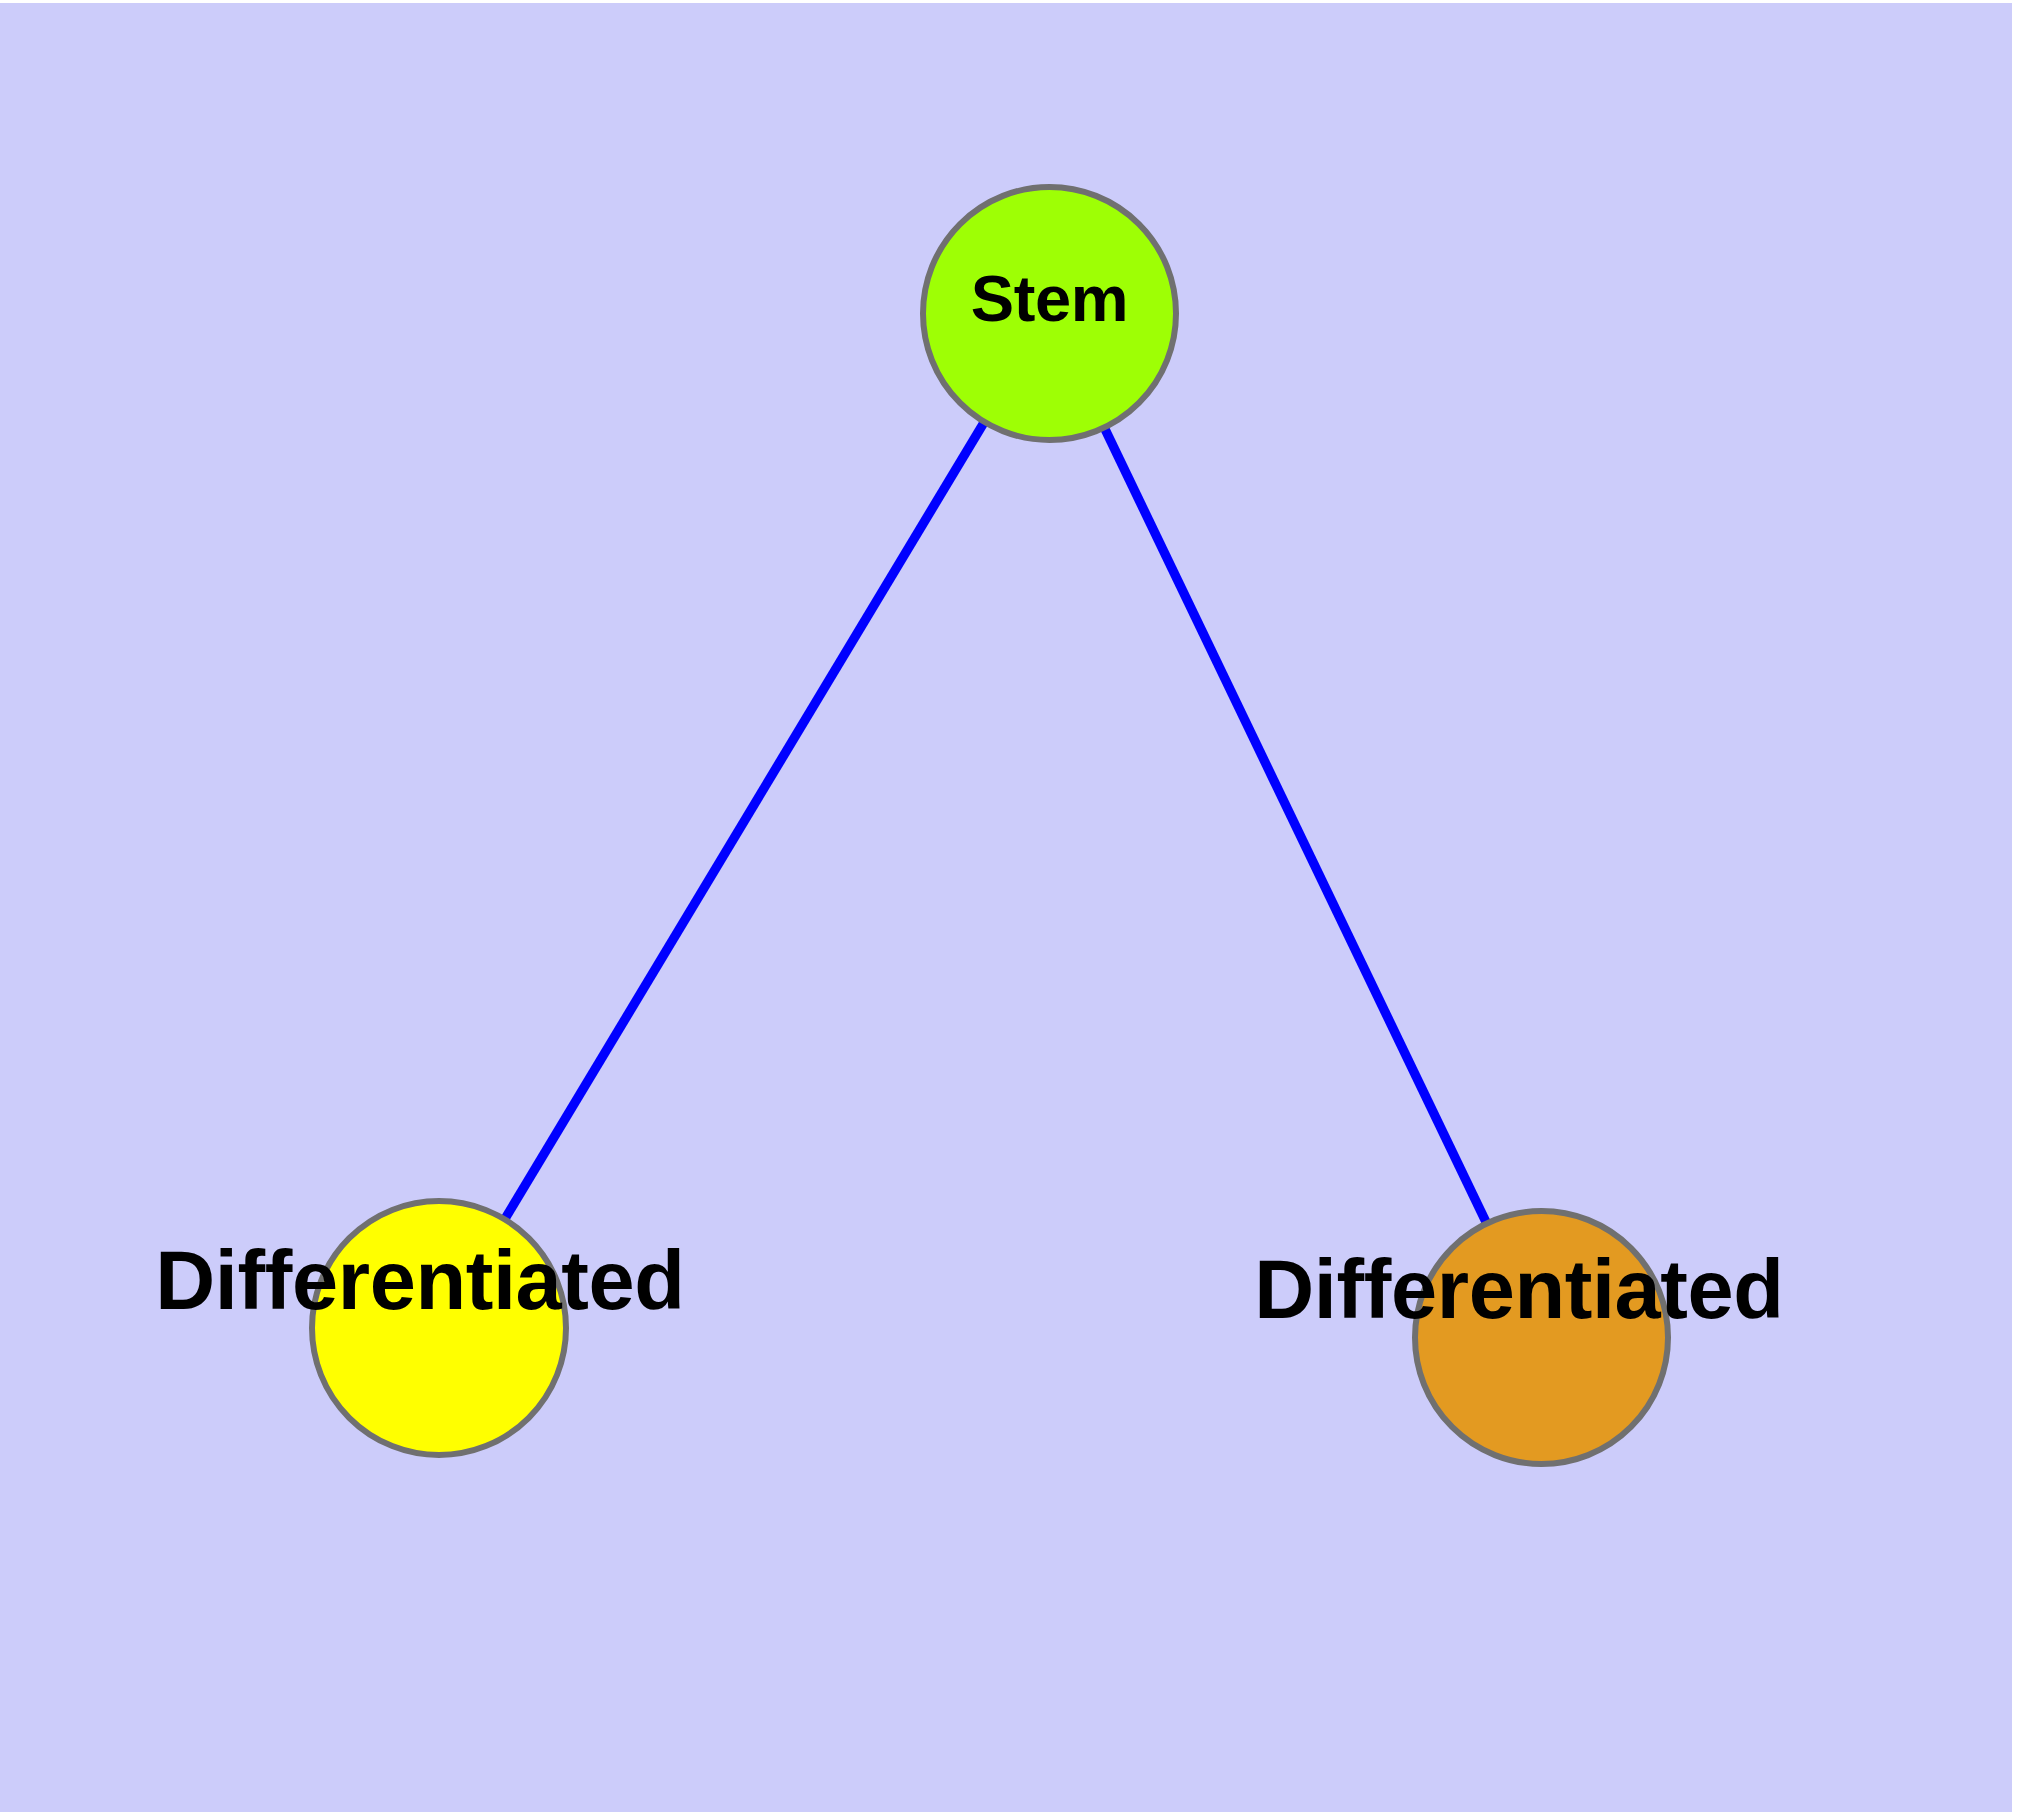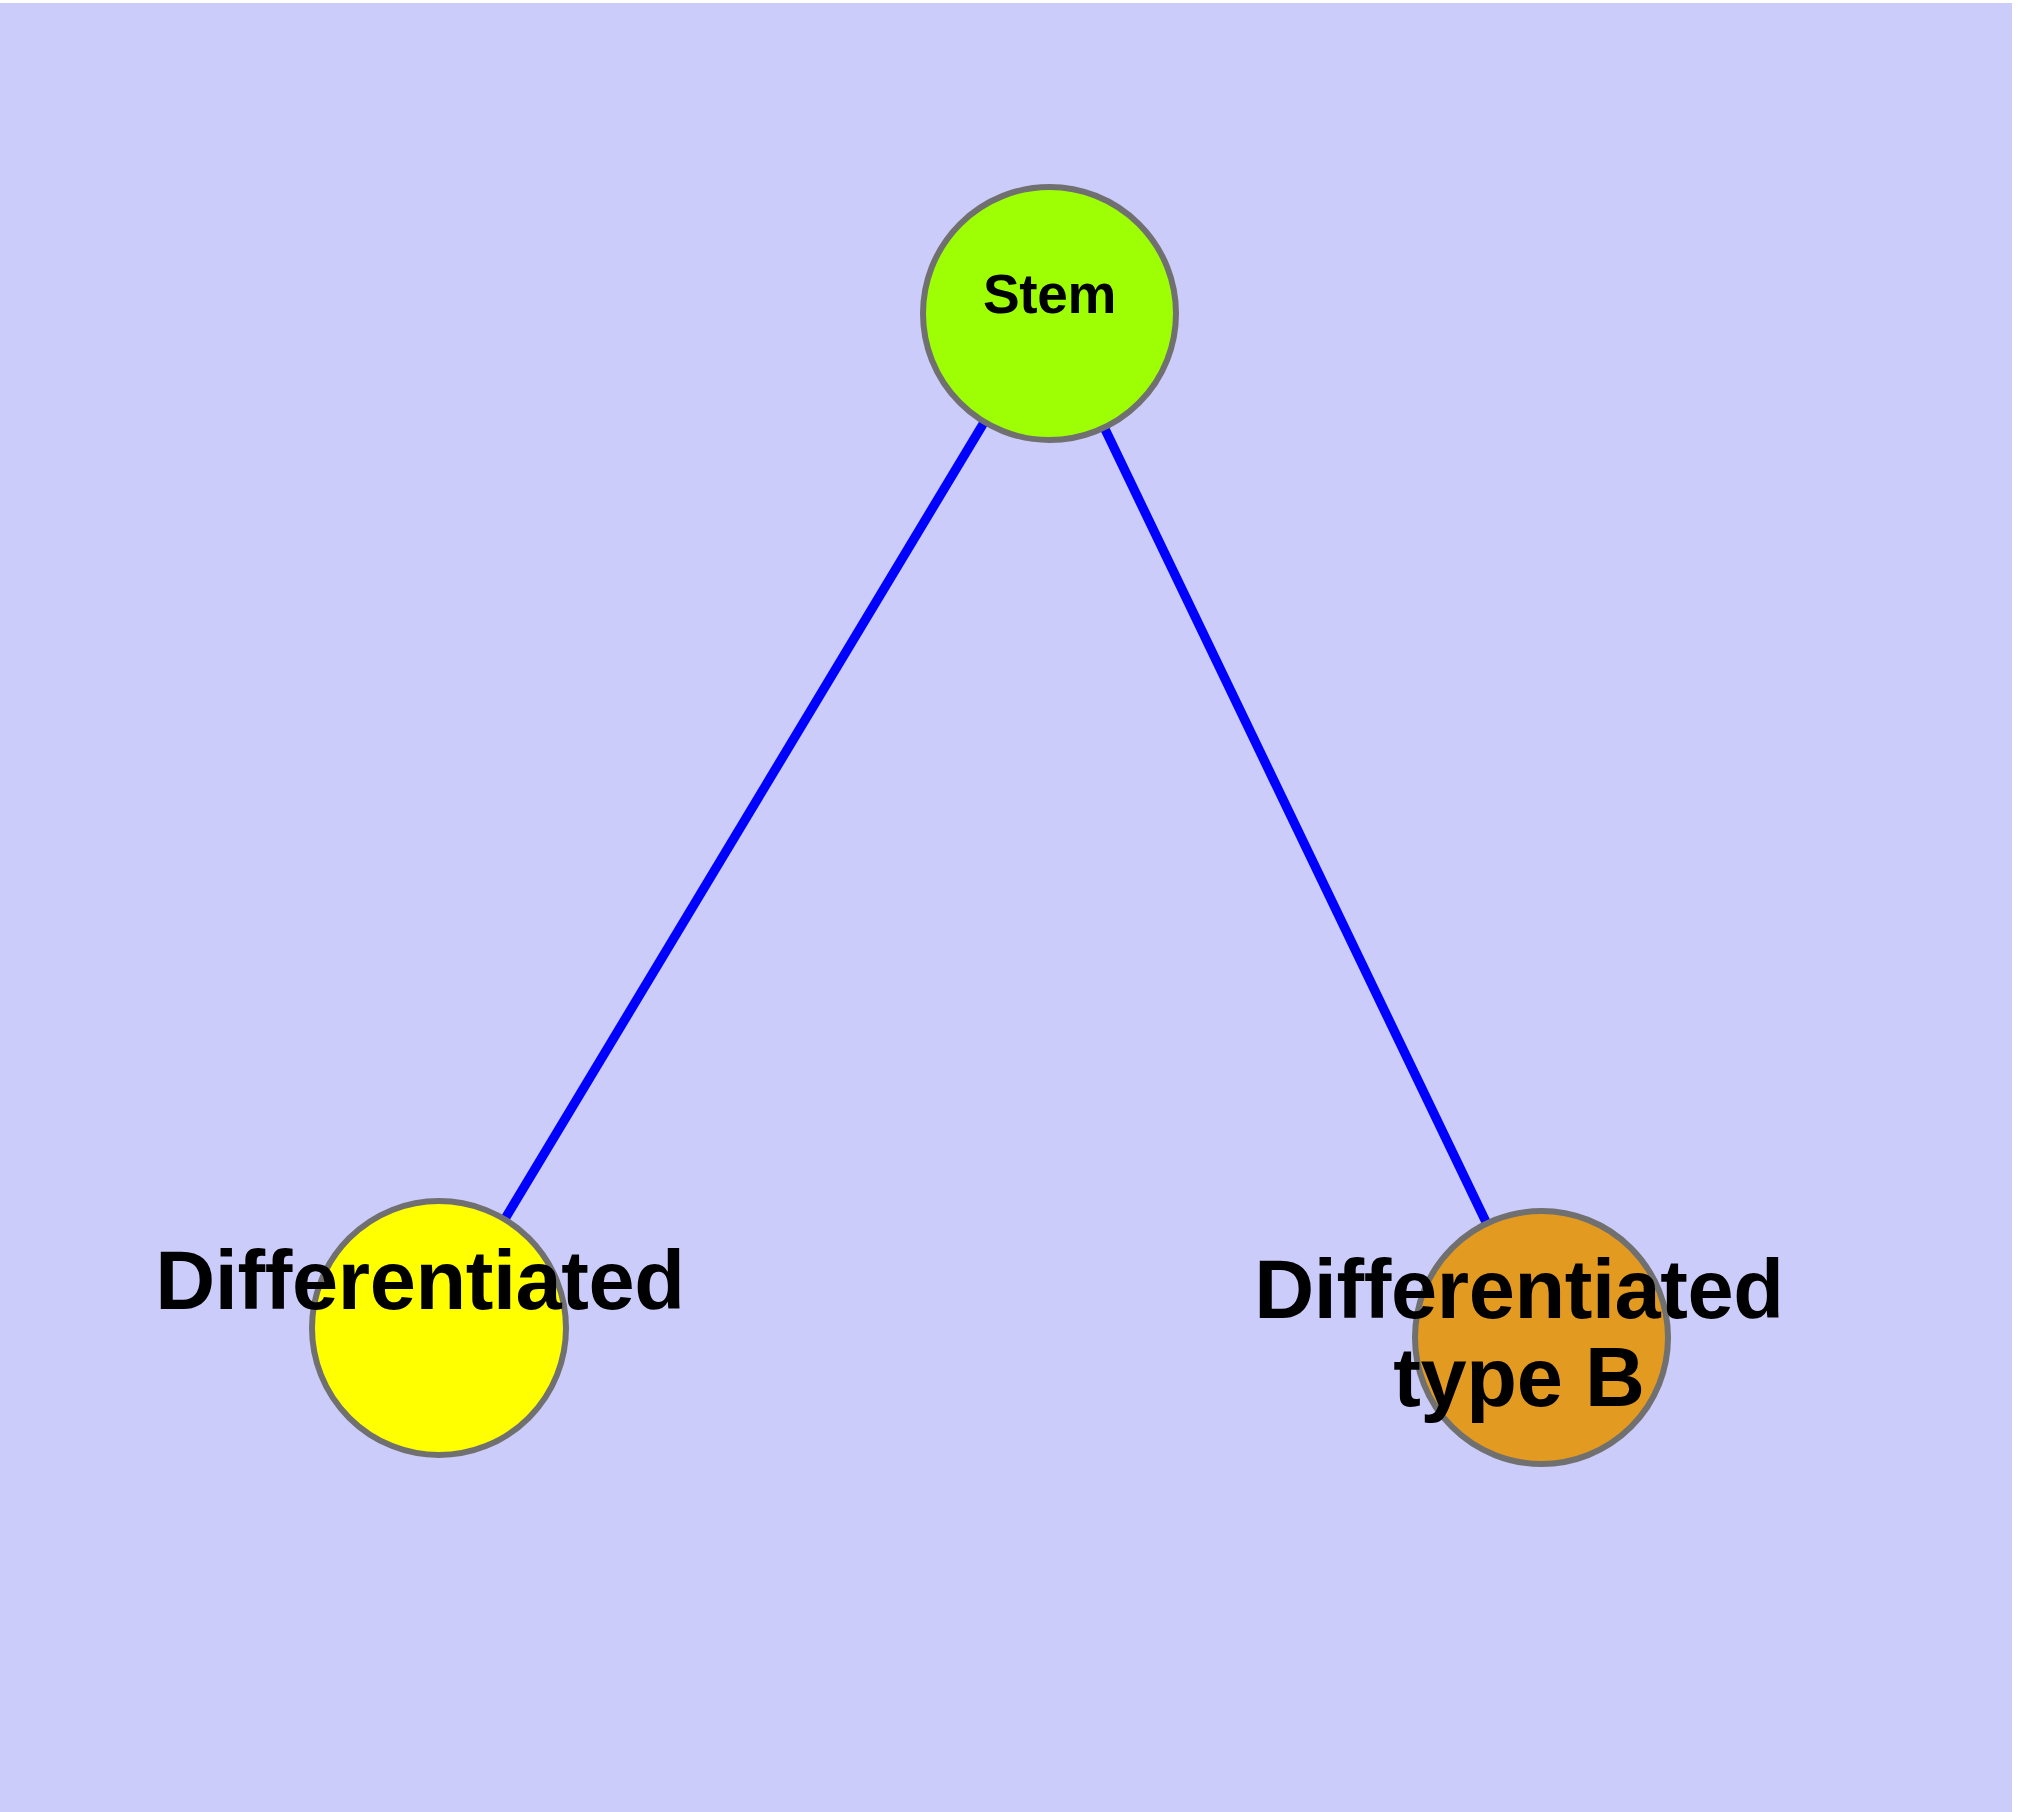--- a/index.html
+++ b/index.html
@@ -71,21 +71,21 @@
     left: 920px;
     top: 184px;
     width: 259px;
     height: 259px;
     background: #9eff05;
   }
   #label-stem {
     left: 795px;
     top: 265px;
     width: 509px;
-    font-size: 55px;
+    font-size: 65px;
   }
 
   #node-diff-a {
     left: 309px;
     top: 1198px;
     width: 260px;
     height: 260px;
     background: #ffff00;
   }
   #label-diff-a {
@@ -132,18 +132,17 @@
     <div class="node-label" id="label-stem">
       <div>Stem</div>
     </div>
 
     <div class="node-label" id="label-diff-a">
       <div>Differentiated</div>
     </div>
 
     <div class="node-label" id="label-diff-b">
       <div>Differentiated</div>
-      <div>type B</div>
     </div>
 
   </div>
 </div>
 
 
 </body></html>

